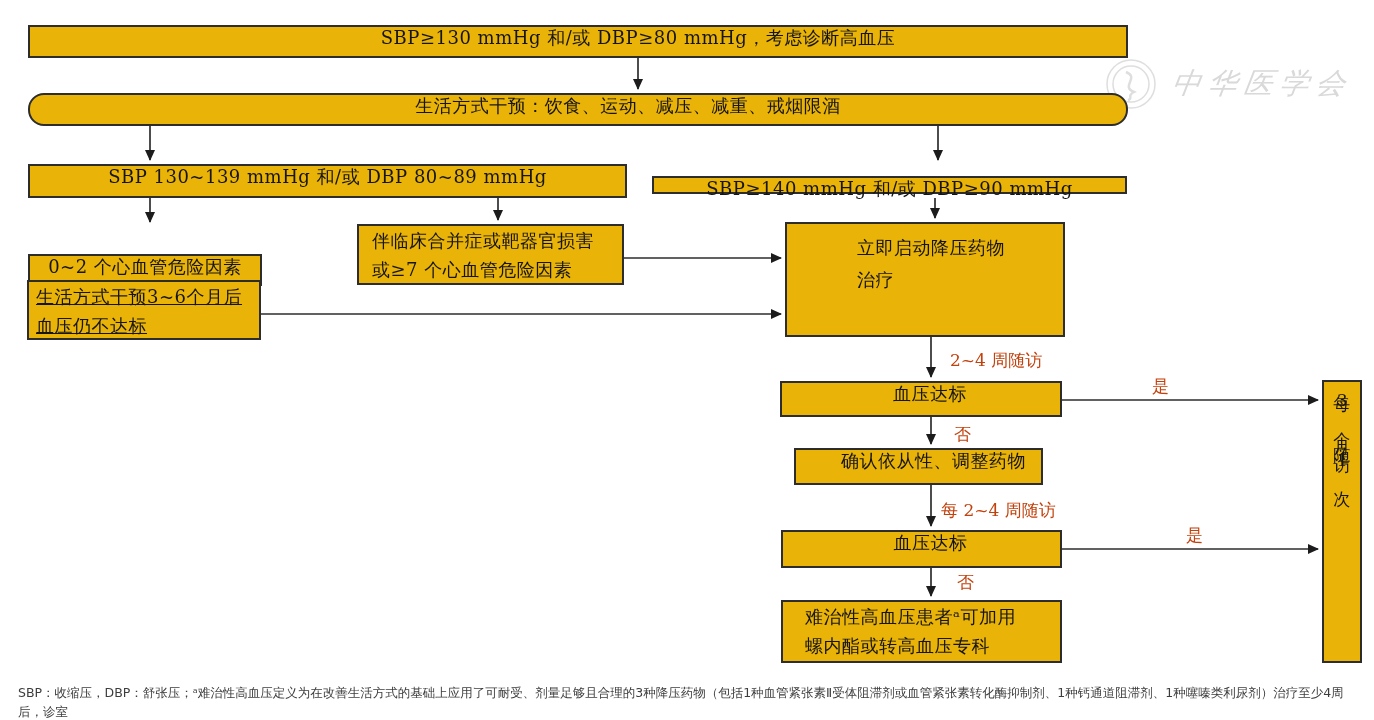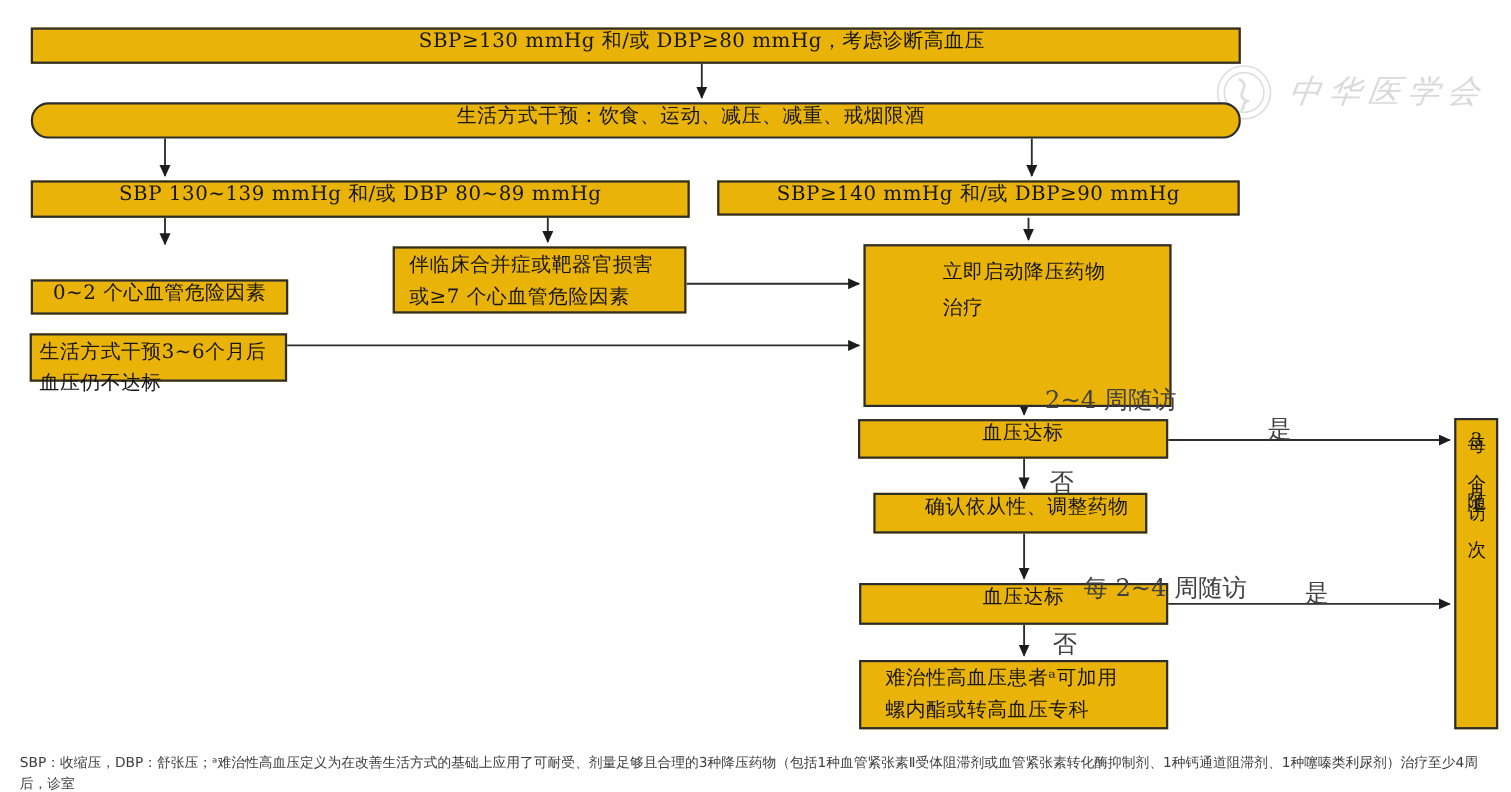--- a/index.html
+++ b/index.html
@@ -7,21 +7,21 @@
     position:relative;width:1374px;height:720px;background:#ffffff;overflow:hidden;
     font-family:"DejaVu Serif","Liberation Serif",serif;color:#151515;
   }
   .box{
     position:absolute;box-sizing:border-box;border:2px solid #2d2d2d;background:#eab308;
     display:flex;justify-content:center;
     font-size:18px;line-height:1.2;letter-spacing:0.5px;color:#151515;
   }
   .box.leftalign{justify-content:flex-start;text-align:left;}
   .multi{line-height:29px;}
-  .lbl{position:absolute;font-size:22px;color:#404040;white-space:nowrap;}
+  .lbl{position:absolute;font-size:17px;color:#c2410c;white-space:nowrap;}
   .vtext{writing-mode:vertical-lr;text-orientation:upright;letter-spacing:8px;font-size:17px;}
   #connectors{position:absolute;left:0;top:0;pointer-events:none;}
   .cline{stroke:#2d2d2d;stroke-width:1.7;fill:none;}
   .wm{stroke:#dedede;fill:none;stroke-width:1.5;}
   .wm-text{
     position:absolute;left:1172px;top:64px;font-size:29px;color:#d9d9d9;
     letter-spacing:7px;font-style:italic;transform:skewX(-8deg);white-space:nowrap;
   }
   .footnote{
     position:absolute;left:18px;top:683px;width:1348px;
@@ -69,43 +69,43 @@
   </div>
 
   <div class="box" style="left:28px;top:93px;width:1100px;height:33px;padding-left:100px;border-radius:16px;">
     <span>生活方式干预：饮食、运动、减压、减重、戒烟限酒</span>
   </div>
 
   <div class="box" style="left:28px;top:164px;width:599px;height:34px;">
     <span>SBP 130~139 mmHg 和/或 DBP 80~89 mmHg</span>
   </div>
 
-  <div class="box" style="left:652px;top:164px;width:475px;height:32px;">
+  <div class="box" style="left:652px;top:176px;width:475px;height:18px;">
     <span>SBP≥140 mmHg 和/或 DBP≥90 mmHg</span>
   </div>
 
   <div class="box" style="left:28px;top:226px;width:234px;height:32px;margin-top:28px;">
     <span>0~2 个心血管危险因素</span>
   </div>
 
   <div class="box leftalign" style="left:357px;top:224px;width:267px;height:61px;padding-left:13px;">
     <div class="multi">
       <div>伴临床合并症或靶器官损害</div>
       <div>或≥7 个心血管危险因素</div>
     </div>
   </div>
 
-  <div class="box leftalign" style="left:27px;top:303px;width:234px;height:44px;padding-left:7px;">
+  <div class="box leftalign" style="left:27px;top:280px;width:234px;height:60px;padding-left:7px;text-decoration:underline;">
     <div class="multi">
       <div>生活方式干预3~6个月后</div>
       <div>血压仍不达标</div>
     </div>
   </div>
 
-  <div class="box leftalign" style="left:785px;top:222px;width:280px;height:148px;padding-left:70px;padding-top:8px;">
+  <div class="box leftalign" style="left:785px;top:222px;width:280px;height:115px;padding-left:70px;padding-top:8px;">
     <div class="multi" style="line-height:32px;">
       <div>立即启动降压药物</div>
       <div>治疗</div>
     </div>
   </div>
 
   <div class="box" style="left:780px;top:381px;width:282px;height:36px;padding-left:18px;">
     <span>血压达标</span>
   </div>
 
@@ -124,21 +124,21 @@
     </div>
   </div>
 
   <div class="box" style="left:1322px;top:380px;width:40px;height:283px;">
     <span class="vtext">每3个月随访1次</span>
   </div>
 
   <div class="lbl" style="left:950px;top:349px;">2~4 周随访</div>
   <div class="lbl" style="left:1152px;top:375px;">是</div>
   <div class="lbl" style="left:954px;top:423px;">否</div>
-  <div class="lbl" style="left:941px;top:520px;margin-left:44px;">每 2~4 周随访</div>
+  <div class="lbl" style="left:941px;top:499px;">每 2~4 周随访</div>
   <div class="lbl" style="left:1186px;top:524px;">是</div>
   <div class="lbl" style="left:957px;top:571px;">否</div>
 
   <div class="footnote">
     <div>SBP：收缩压，DBP：舒张压；ᵃ难治性高血压定义为在改善生活方式的基础上应用了可耐受、剂量足够且合理的3种降压药物（包括1种血管紧张素Ⅱ受体阻滞剂或血管紧张素转化酶抑制剂、1种钙通道阻滞剂、1种噻嗪类利尿剂）治疗至少4周后，诊室</div>
 
   </div>
 
 </div>
 

